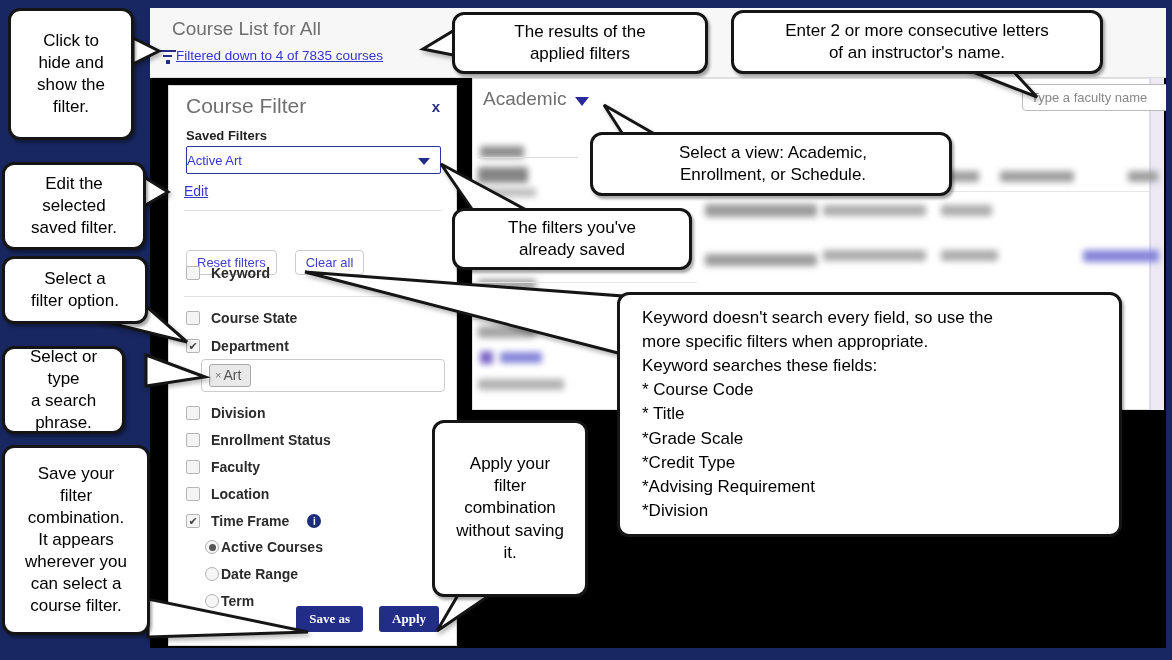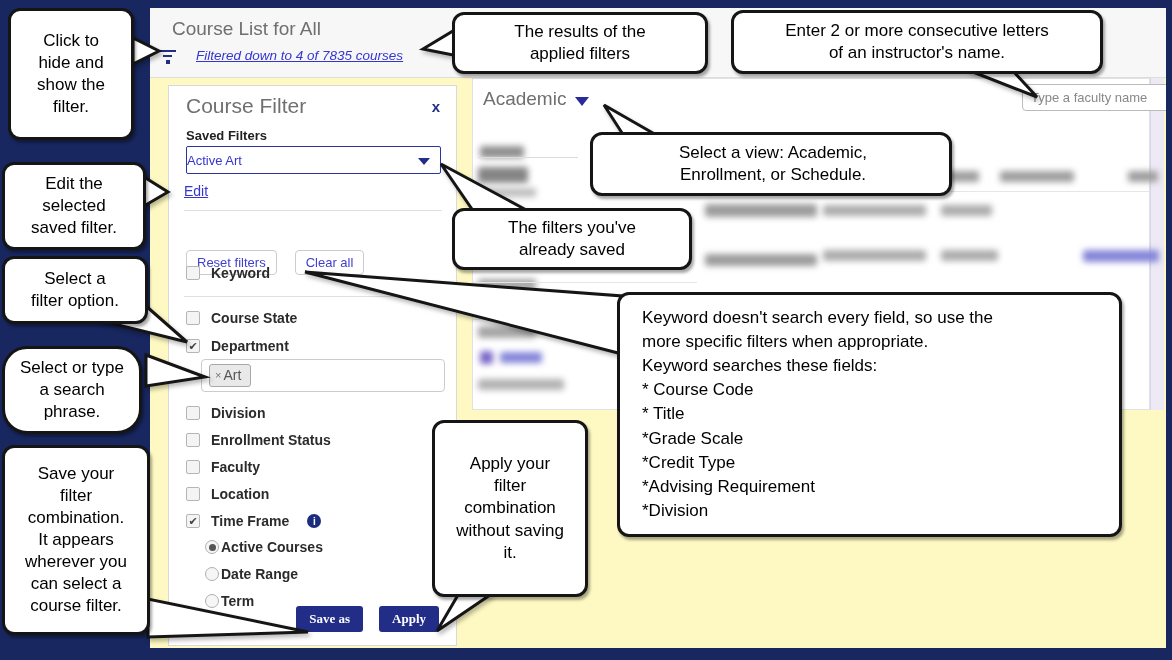--- a/index.html
+++ b/index.html
@@ -1,25 +1,25 @@
 <!DOCTYPE html>
 <html><head>
 <meta charset="utf-8">
 <style>
   * { margin:0; padding:0; box-sizing:border-box; }
   body { font-family:"Liberation Sans", sans-serif; }
   #screen { position:relative; width:1172px; height:660px; background:#182760; overflow:hidden; }
 
   
   #app { position:absolute; left:150px; top:8px; width:1016px; height:640px;
-         background:#fef9c3; z-index:10; overflow:hidden; }
+         background:#000000; z-index:10; overflow:hidden; }
   #app-header { position:absolute; left:0; top:0; width:1016px; height:70px;
                 background:#f7f7f7; border-bottom:1px solid #ddd; }
   .page-title { position:absolute; left:22px; top:10px; font-size:19px; color:#6f6f6f; }
-  .filtered-row { position:absolute; left:10px; top:40px; display:flex; align-items:center; gap:20px;font-style:italic; }
+  .filtered-row { position:absolute; left:10px; top:40px; display:flex; align-items:center; gap:0; }
   .funnel-icon { display:inline-block; width:16px; height:14px; position:relative; }
   .funnel-icon i { position:absolute; left:0; background:#222d87; height:2px; display:block; }
   .funnel-icon i:nth-child(1){ top:1px; width:16px; }
   .funnel-icon i:nth-child(2){ top:6px; width:9px; left:3px; }
   .funnel-icon i:nth-child(3){ top:11px; width:4px; height:4px; left:6px; }
   .filtered-link { font-size:13.5px; color:#3535cf; text-decoration:underline; cursor:pointer; }
 
   
   #filter-panel { position:absolute; left:18px; top:77px; width:289px; height:561px;
                   background:#fff; border:1px solid #d9d9d9; }
@@ -256,21 +256,21 @@
 of an instructor's name.</div>
   <div class="callout" style="left:2px;   top:162px; width:144px; height:88px;">Edit the
 selected
 saved filter.</div>
   <div class="callout" style="left:590px; top:132px; width:362px; height:64px;padding-left:12px;">Select a view: Academic,
 Enrollment, or Schedule.</div>
   <div class="callout" style="left:452px; top:208px; width:240px; height:62px;">The filters you've
 already saved</div>
   <div class="callout" style="left:2px;   top:256px; width:146px; height:68px;">Select a
 filter option.</div>
-  <div class="callout" style="left:2px;   top:346px; width:140px; height:88px;border-radius:25px;">Select or type
+  <div class="callout" style="left:2px;   top:346px; width:123px; height:88px;">Select or type
 a search
 phrase.</div>
   <div class="callout" style="left:2px;   top:445px; width:148px; height:190px;">Save your
 filter
 combination.
 It appears
 wherever you
 can select a
 course filter.</div>
   <div class="callout" style="left:432px; top:420px; width:156px; height:177px;">Apply your

